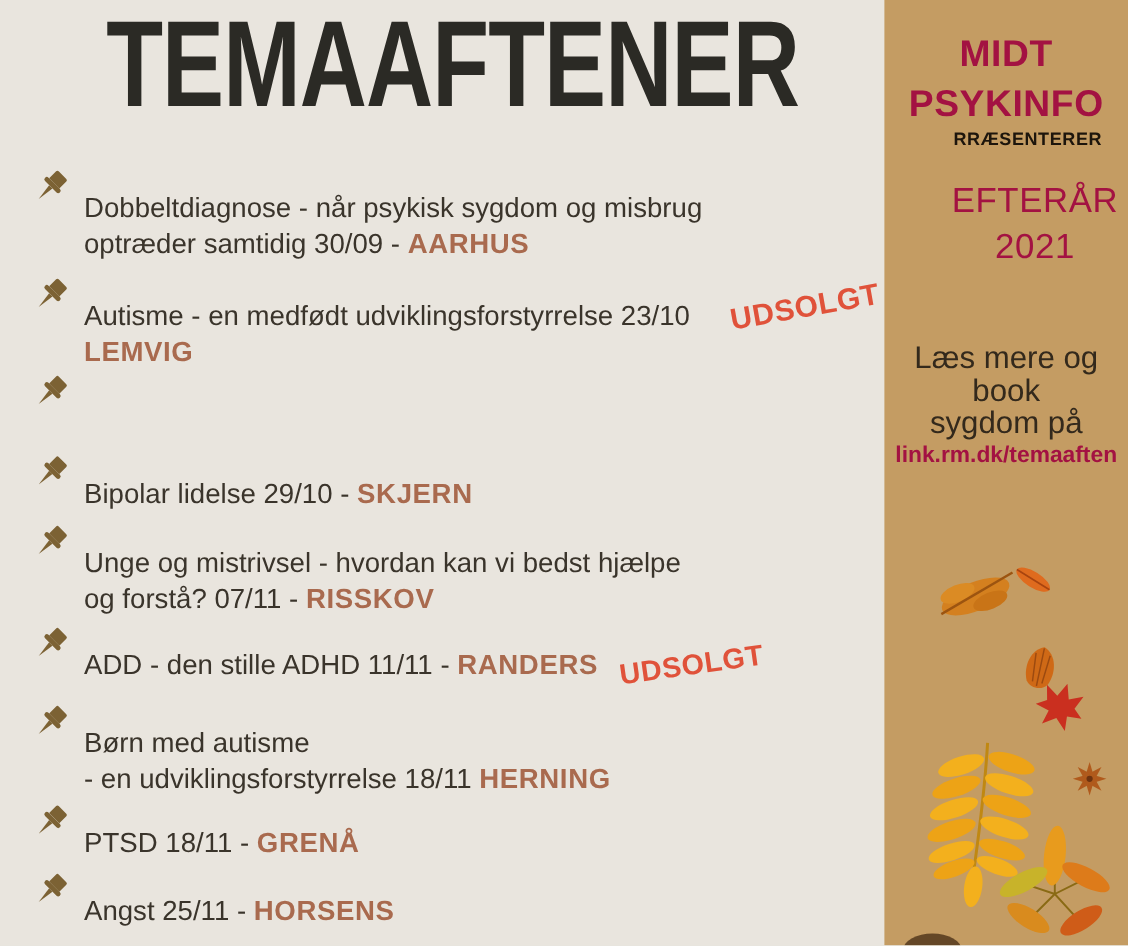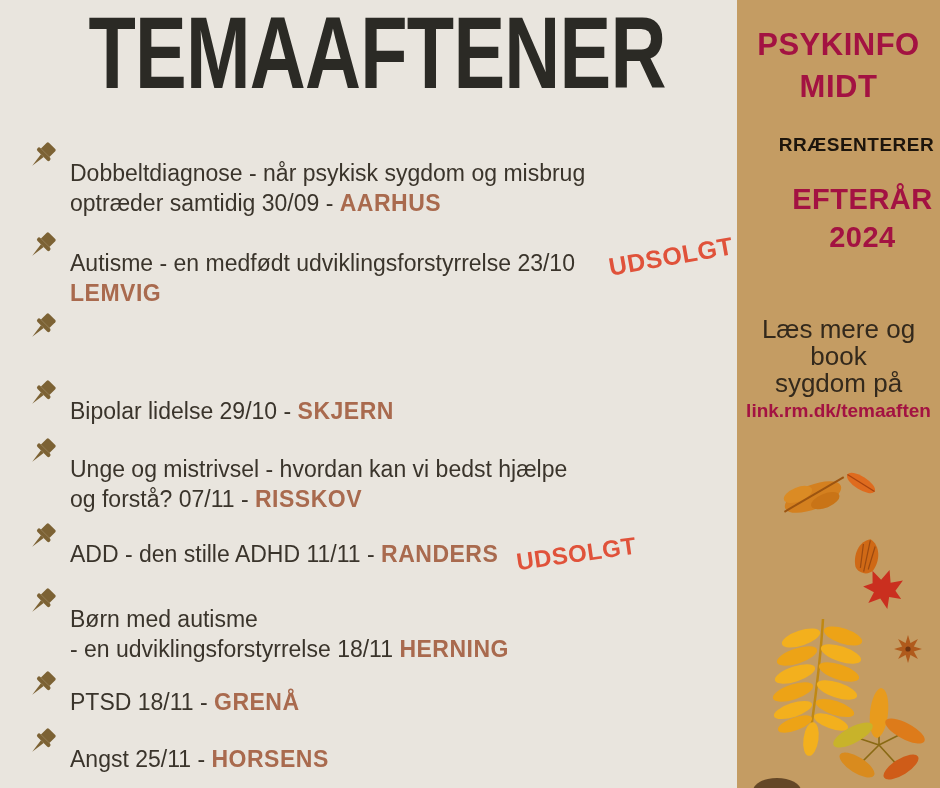--- a/index.html
+++ b/index.html
@@ -25,23 +25,23 @@
   .uds{color:var(--sold,#e0523a);font-weight:bold;font-size:25px;letter-spacing:.5px;}
   .uds-float{position:absolute;left:584px;top:14px;transform:rotate(-10deg);}
   .uds-inline{display:inline-block;margin-left:18px;transform:rotate(-8deg);font-size:24px;}
   
   .sidebar{
     position:absolute;top:0;right:0;width:203px;height:788px;
     background:var(--bg-side,#c49c63);text-align:center;
   }
   .brand{margin-top:24px;font-size:31px;line-height:42px;font-weight:bold;
     color:var(--crimson,#a31242);letter-spacing:.5px;}
-  .presents{margin-top:26px;font-size:19px;font-weight:bold;
+  .presents{font-size:15px;font-weight:bold;
     color:var(--presents,#1d150c);letter-spacing:.5px;padding-left:36px;}
-  .season{margin-top:24px;font-size:29px;line-height:38px;font-weight:bold;
+  .season{margin-top:24px;font-size:29px;line-height:38px;font-weight:normal;
     color:var(--crimson,#a31242);letter-spacing:.5px;padding-left:48px;}
   .cta{margin-top:60px;font-size:26px;line-height:27px;color:var(--cta,#33291c);}
   .link{font-size:19px;line-height:27px;font-weight:bold;color:var(--crimson,#a31242);}
   .leaves{position:absolute;bottom:0;left:0;width:203px;height:365px;}
 </style>
 </head>
 <body>
 
 <div class="poster">
 
@@ -179,27 +179,27 @@
           </g>
         </svg>
       </span>
     <div class="etext">
       <div class="eline"><span>Angst 25/11 - </span><span class="city">HORSENS</span></div>
     </div>
   </div>
 
   <div class="sidebar">
     <div class="brand">
+      <div>MIDT</div>
       <div>PSYKINFO</div>
-      <div>MIDT</div>
     </div>
     <div class="presents">RRÆSENTERER</div>
     <div class="season">
       <div>EFTERÅR</div>
-      <div>2024</div>
+      <div>2021</div>
     </div>
     <div class="cta">
       <div>Læs mere og book</div>
       <div>sygdom på</div>
     </div>
     <div class="link">link.rm.dk/temaaften</div>
 
     <svg class="leaves" viewBox="0 0 203 365" aria-hidden="true">
 
       <g transform="translate(76,74) rotate(-22)">

